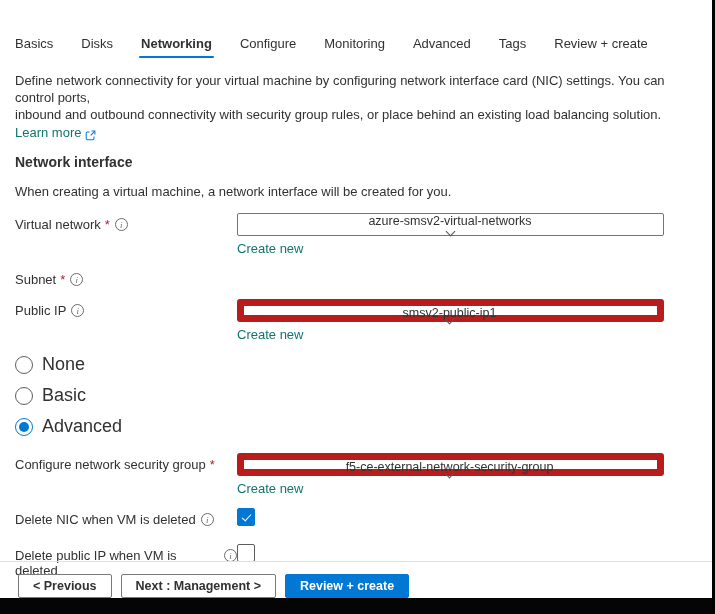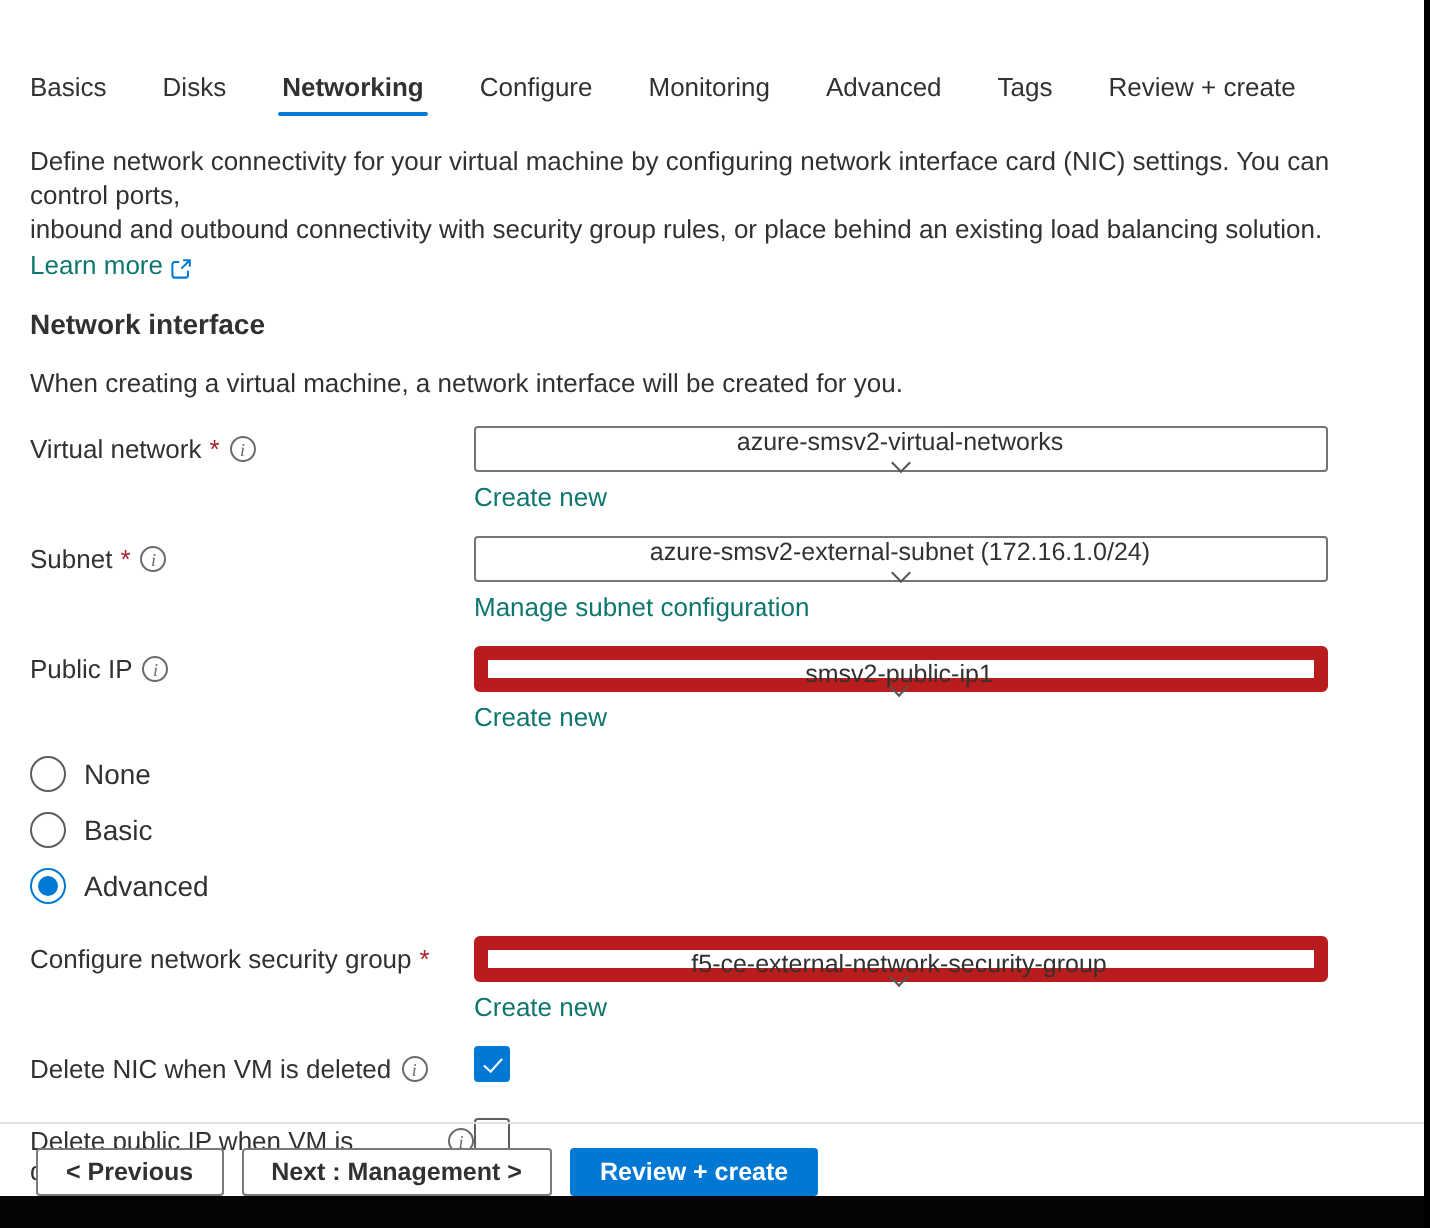--- a/index.html
+++ b/index.html
@@ -65,21 +65,21 @@
   .sub-link { margin-top: 5px; font-size: 12.5px; }
 
   
   .radio-row { display: flex; align-items: center; gap: 9px; margin-bottom: 10px; cursor: pointer; }
   .radio {
     width: 18px; height: 18px; border-radius: 50%; border: 1px solid #605e5c; background: #fff; flex: none;
     display: flex; align-items: center; justify-content: center;
   }
   .radio.selected { border: 1px solid #0078d4; }
   .radio.selected::after { content: ""; width: 10px; height: 10px; border-radius: 50%; background: #0078d4; }
-  .radio-label { font-size: 14px; }
+  .radio-label { font-size: 18px; }
 
   
   .checkbox {
     width: 18px; height: 18px; border-radius: 2px; border: 1px solid #605e5c; background: #fff;
     display: flex; align-items: center; justify-content: center; cursor: pointer;
   }
   .checkbox.checked { background: #0078d4; border-color: #0078d4; }
   .checkbox.checked .check-glyph {
     width: 5px; height: 9px; border-right: 1.6px solid #fff; border-bottom: 1.6px solid #fff;
     transform: rotate(42deg); margin-top: -2px;
@@ -148,27 +148,20 @@
         <div class="sub-link"><a class="link">Create new</a></div>
       </div>
     </div>
 
     <div class="form-row">
       <div class="row-label">
         <span>Subnet</span>
         <span class="req">*</span>
         <span class="info-icon"></span>
       </div>
-      <div class="row-control">
-        <div class="dropdown">
-          <span>azure-smsv2-external-subnet (172.16.1.0/24)</span>
-          <span class="chevron"></span>
-        </div>
-        <div class="sub-link"><a class="link">Manage subnet configuration</a></div>
-      </div>
     </div>
 
     <div class="form-row">
       <div class="row-label">
         <span>Public IP</span>
         <span class="info-icon"></span>
       </div>
       <div class="row-control">
         <div class="dropdown modified">
           <span>smsv2-public-ip1</span>

